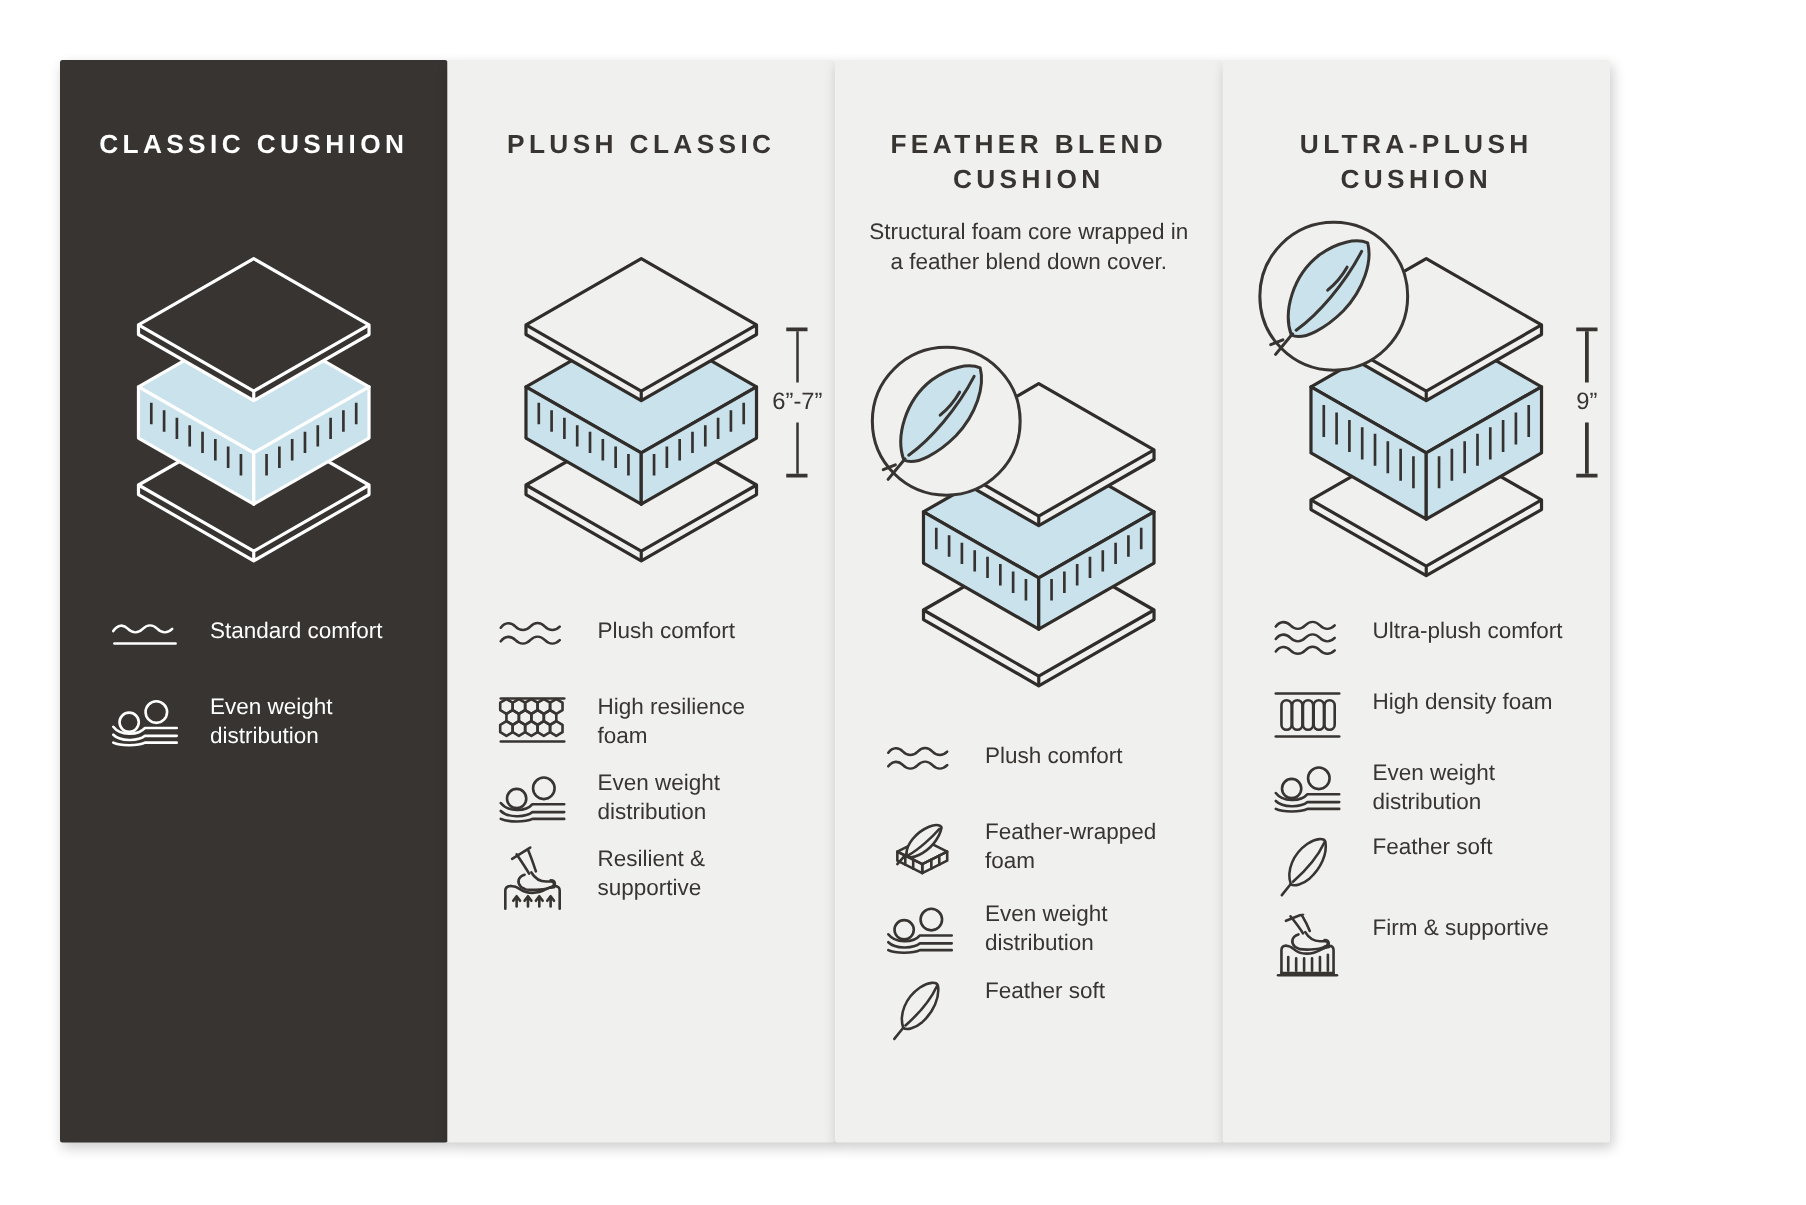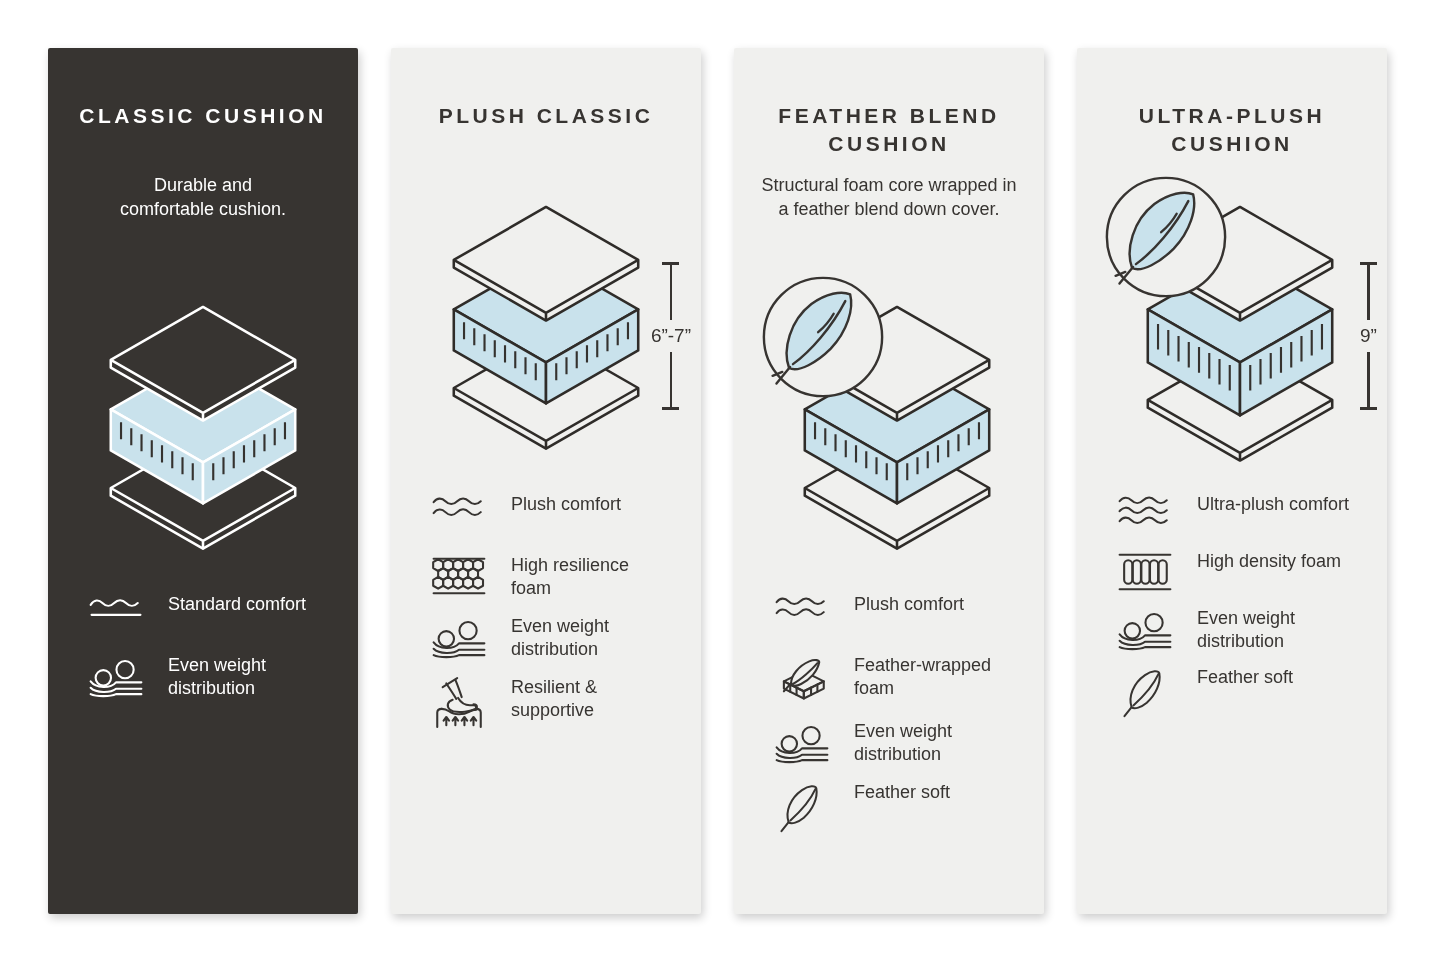--- a/index.html
+++ b/index.html
@@ -4,21 +4,20 @@
 <style>
   html,body { margin:0; padding:0; }
   body {
     width:1445px; height:964px;
     background:#ffffff;
     font-family:"Liberation Sans", sans-serif;
     overflow:hidden;
   }
   .board {
     display:flex;
-    gap:33px;
     padding:48px 0 0 48px;
     box-sizing:border-box;
   }
   .column {
     width:310px; height:866px;
     box-sizing:border-box;
     padding-top:54px;
     border-radius:2px;
     box-shadow:2px 4px 10px rgba(0,0,0,0.20);
     background:var(--panel);
@@ -65,21 +64,21 @@
   .badge {
     position:absolute;
     left:26px; top:0px;
   }
   .badge circle { fill:var(--panel); stroke:currentColor; stroke-width:2.5; }
   .badge .leaf  { fill:var(--blue); stroke:currentColor; stroke-width:2.5; stroke-linejoin:round; }
   .badge .ln    { fill:none; stroke:currentColor; stroke-width:2.5; stroke-linecap:round; }
 
   .measure {
     position:absolute;
-    right:10px; top:88px; height:148px;
+    right:10px; top:88px; height:120px;
     display:flex; flex-direction:column; align-items:center;
   }
   .m-cap  { width:17px; height:3px; background:var(--text); flex:none; }
   .m-line { width:2.5px; flex:1; background:var(--text); }
   .m-label{ font-size:19px; padding:5px 0; white-space:nowrap; }
 
   .features {
     margin-top:34px;
     padding-left:36px;
     display:flex; flex-direction:column; gap:15px;
@@ -100,22 +99,20 @@
     white-space:pre-line;
   }
 </style>
 </head>
 <body>
 
 <div class="board">
 
   <section class="column col-dark">
     <h2 class="title">CLASSIC CUSHION</h2>
-    <p class="desc">Durable and
-comfortable cushion.</p>
     <div class="illustration">
       <svg class="cushion" viewBox="0 0 260 310" width="222" height="265">
         <g class="slab">
             <path class="fill" d="M130,158 L238,220 L238,229 L130,291 L22,229 L22,220 Z"></path>
             <path class="edge" d="M22,220 L130,282 L238,220 M130,282 L130,291"></path>
           </g>
         <g class="mid">
           <path class="face" d="M130,66 L238,128 L130,190 L22,128 Z"></path>
           <path class="face" d="M22,128 L22,176 L130,238 L130,190 Z"></path>
           <path class="face" d="M238,128 L238,176 L130,238 L130,190 Z"></path>
@@ -410,16 +407,34 @@
       <div class="feature" style="min-height:44px;">
         <span class="f-icon">
           <svg viewBox="0 0 56 58" width="50" height="52">
             <path d="M13,46 C9,34 15,19 28,10 C36,4.5 43,5 44,8 C46,19 40,32 30,41 C24,46 16,49 13,46 Z"></path>
             <path d="M15,44 C24,36 37,22 43,9"></path>
             <path d="M5,56 L13,46"></path>
           </svg>
         </span>
         <span class="f-label">Feather soft</span>
       </div>
+      <div class="feature" style="min-height:44px;">
+        <span class="f-icon">
+          <svg viewBox="0 0 64 58" width="58" height="53">
+            <path d="M6,54 L58,54"></path>
+            <path d="M9,52 L9,32 Q9,28 13,28"></path>
+              <path d="M55,52 L55,32 Q55,28 51,28"></path>
+            <path d="M13,28 C21,28 19,35 31,35 C43,35 44,29 51,29"></path>
+            <path d="M9,52 L55,52"></path>
+            <path d="M15,38 L15,50 M22,39 L22,50 M29,39 L29,50 M36,39 L36,50 M43,38 L43,50 M50,36 L50,50"></path>
+            <path d="M24,18 C18,20 17,25 21,29 L25,31 C33,32 43,31 47,29 C51,28 51,24 47,24 L43,24 C37,24 33,21 30,16"></path>
+            <path d="M47,29 C52,29 52,23 47,23"></path>
+            <path d="M17,2 C21,7 25,12 28,17"></path>
+              <path d="M27,1 C30,6 32,10 34,15"></path>
+              <path d="M13,6 L28,0"></path>
+          </svg>
+        </span>
+        <span class="f-label">Firm &amp; supportive</span>
+      </div>
     </div>
   </section>
 
 </div>
 
 </body></html>

